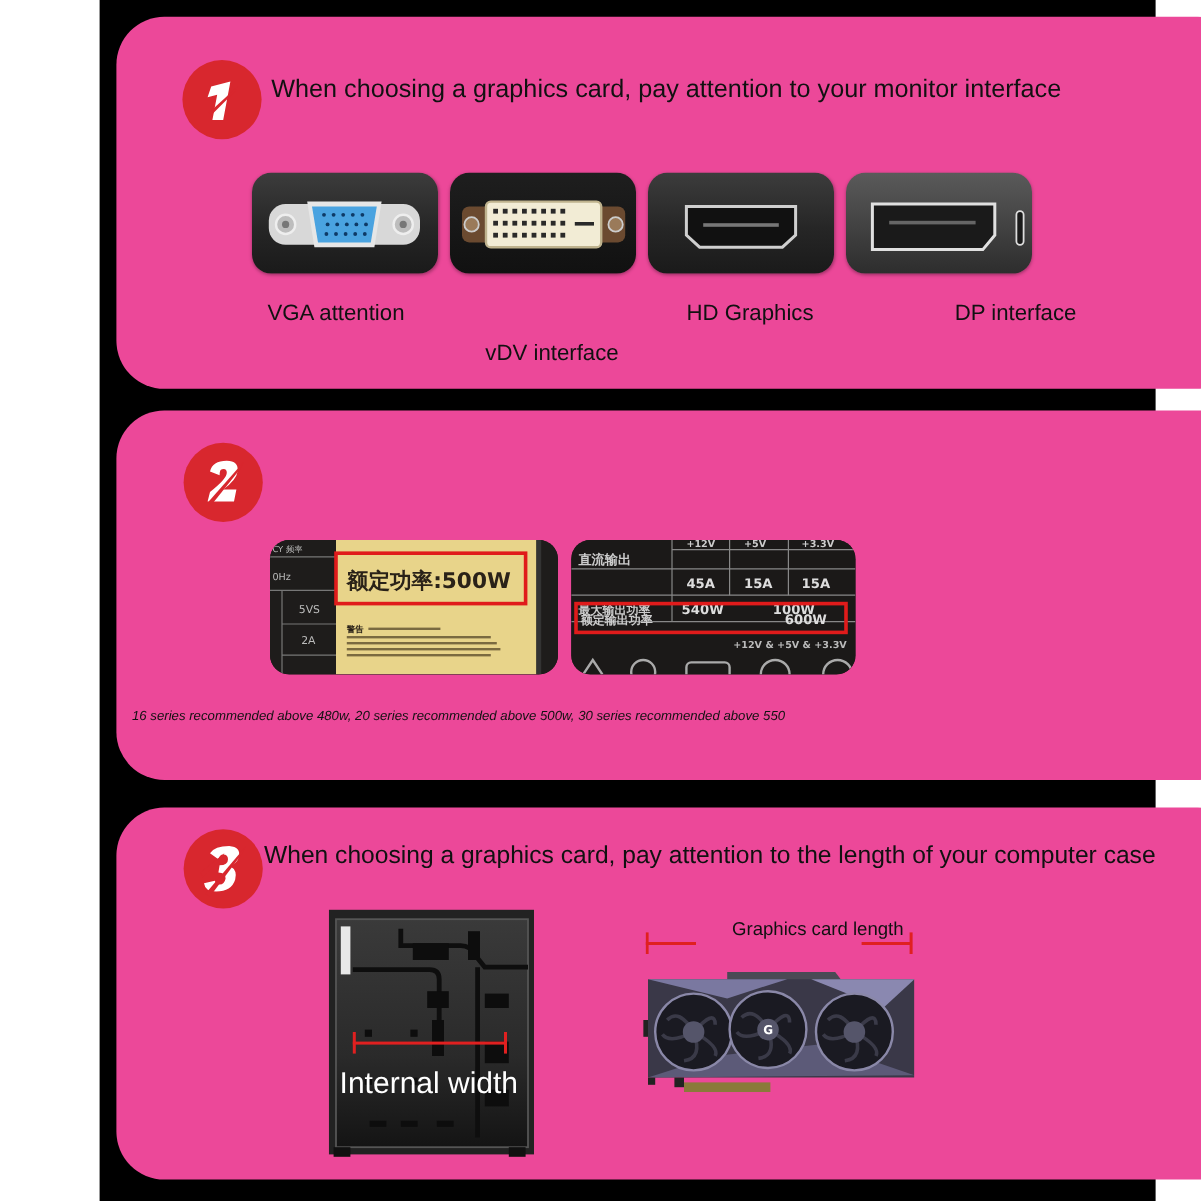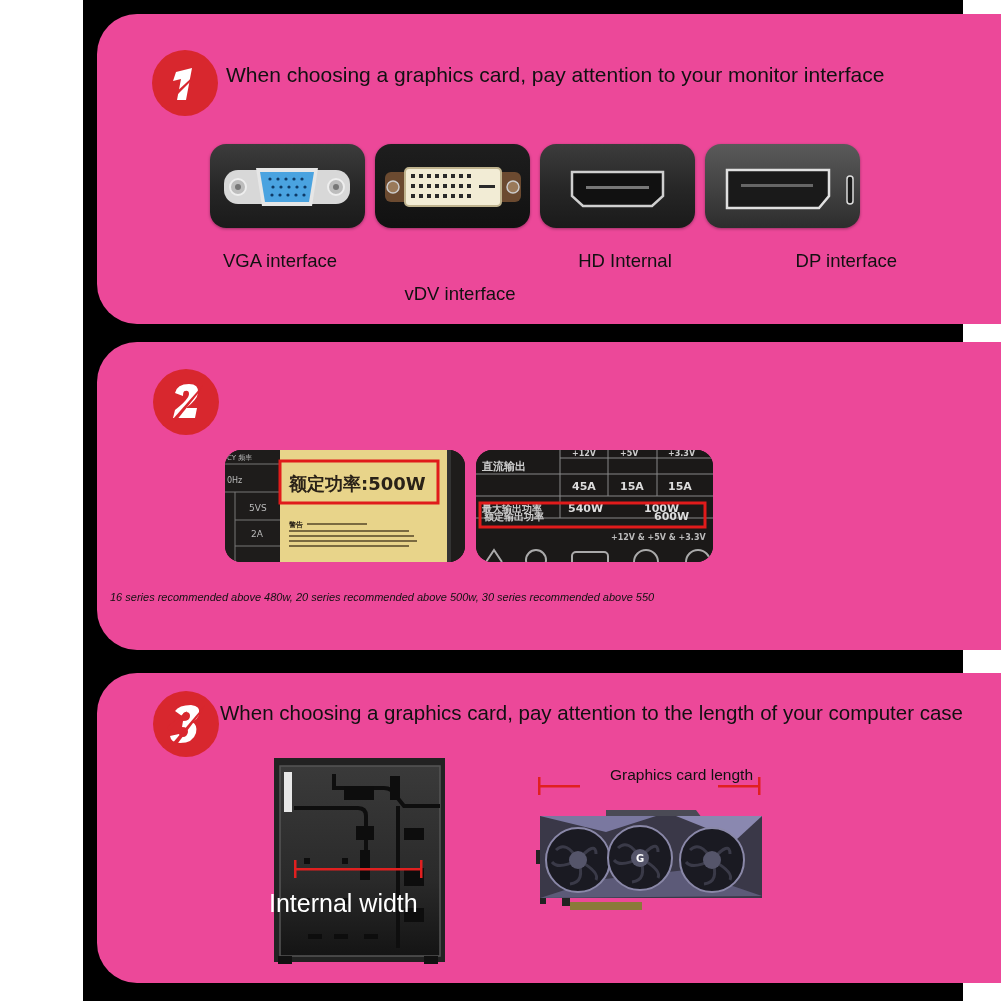--- a/index.html
+++ b/index.html
@@ -28,21 +28,21 @@
   .conn svg { width: 155px; height: 84px; display: block; }
 
   
   .psu { position: absolute; top: 108px; height: 112px; border-radius: 16px; overflow: hidden; background: #1d1b1a; }
   .psu svg { display: block; }
 
   .footnote { position: absolute; white-space: nowrap; font-size: 11px; color: #111; font-style: italic; }
 
   .case { position: absolute; left: 177px; top: 85px; width: 171px; height: 210px; }
   .case svg { width: 171px; height: 210px; display: block; }
-  .case-label { position: absolute; left: 172px; top: 216px; font-size: 25px; color: #fff; white-space: nowrap; }
+  .case-label { position: absolute; left: 186px; top: 216px; font-size: 25px; color: #fff; white-space: nowrap; }
 
   .gpu { position: absolute; left: 439px; top: 137px; width: 226px; height: 104px; }
   .gpu svg { width: 226px; height: 104px; display: block; }
   .gpu-title { position: absolute; left: 483px; top: 93px; font-size: 15.5px; white-space: nowrap; color: #111; margin-left: 30px; }
   .gpu-caption { position: absolute; left: 438px; top: 250px; font-size: 14.5px; white-space: nowrap; color: #111; }
 </style>
 </head>
 <body>
 
 <div class="frame"></div>
@@ -129,23 +129,23 @@
   </div>
 
   <div class="conn" style="left:608px; background:linear-gradient(180deg,#5a5a5a,#2d2d2d);">
     <svg viewBox="0 0 155 84">
       <path d="M22 26 L124 26 L124 52 L114 64 L22 64 Z" fill="#1a1a1a" stroke="#e0e0e0" stroke-width="2.5"></path>
       <rect x="36" y="40" width="72" height="3" fill="#666"></rect>
       <rect x="142" y="32" width="6" height="28" rx="3" fill="#1a1a1a" stroke="#ddd" stroke-width="1.5"></rect>
     </svg>
   </div>
 
-  <div class="label" style="left:113px; top:236px; width:140px;">VGA interface</div>
+  <div class="label" style="left:113px; top:236px; width:140px;">VGA attention</div>
   <div class="label" style="left:293px; top:252px; width:140px;margin-top:17px;">vDV interface</div>
-  <div class="label" style="left:458px; top:236px; width:140px;">HD Internal</div>
+  <div class="label" style="left:458px; top:236px; width:140px;">HD Graphics</div>
   <div class="label" style="left:660px; top:236px; width:140px;text-align:right;">DP interface</div>
 </section>
 
 <section class="card" id="card2">
   <div class="badge" style="left:56px; top:27px;">
     <svg viewBox="0 0 66 66">
       <path d="M22 24 Q24 15 36 15 Q46 15 45 24 Q44 31 33 39 L44 39 L42 49 L20 49 L22 41 Q36 30 36 25 Q36 21 32 22 Q30 22 30 27 Z" fill="#fff"></path>
       <path d="M20 50 L50 16 L47 22 L23 52 Z" fill="#d8272e"></path>
     </svg>
   </div>

